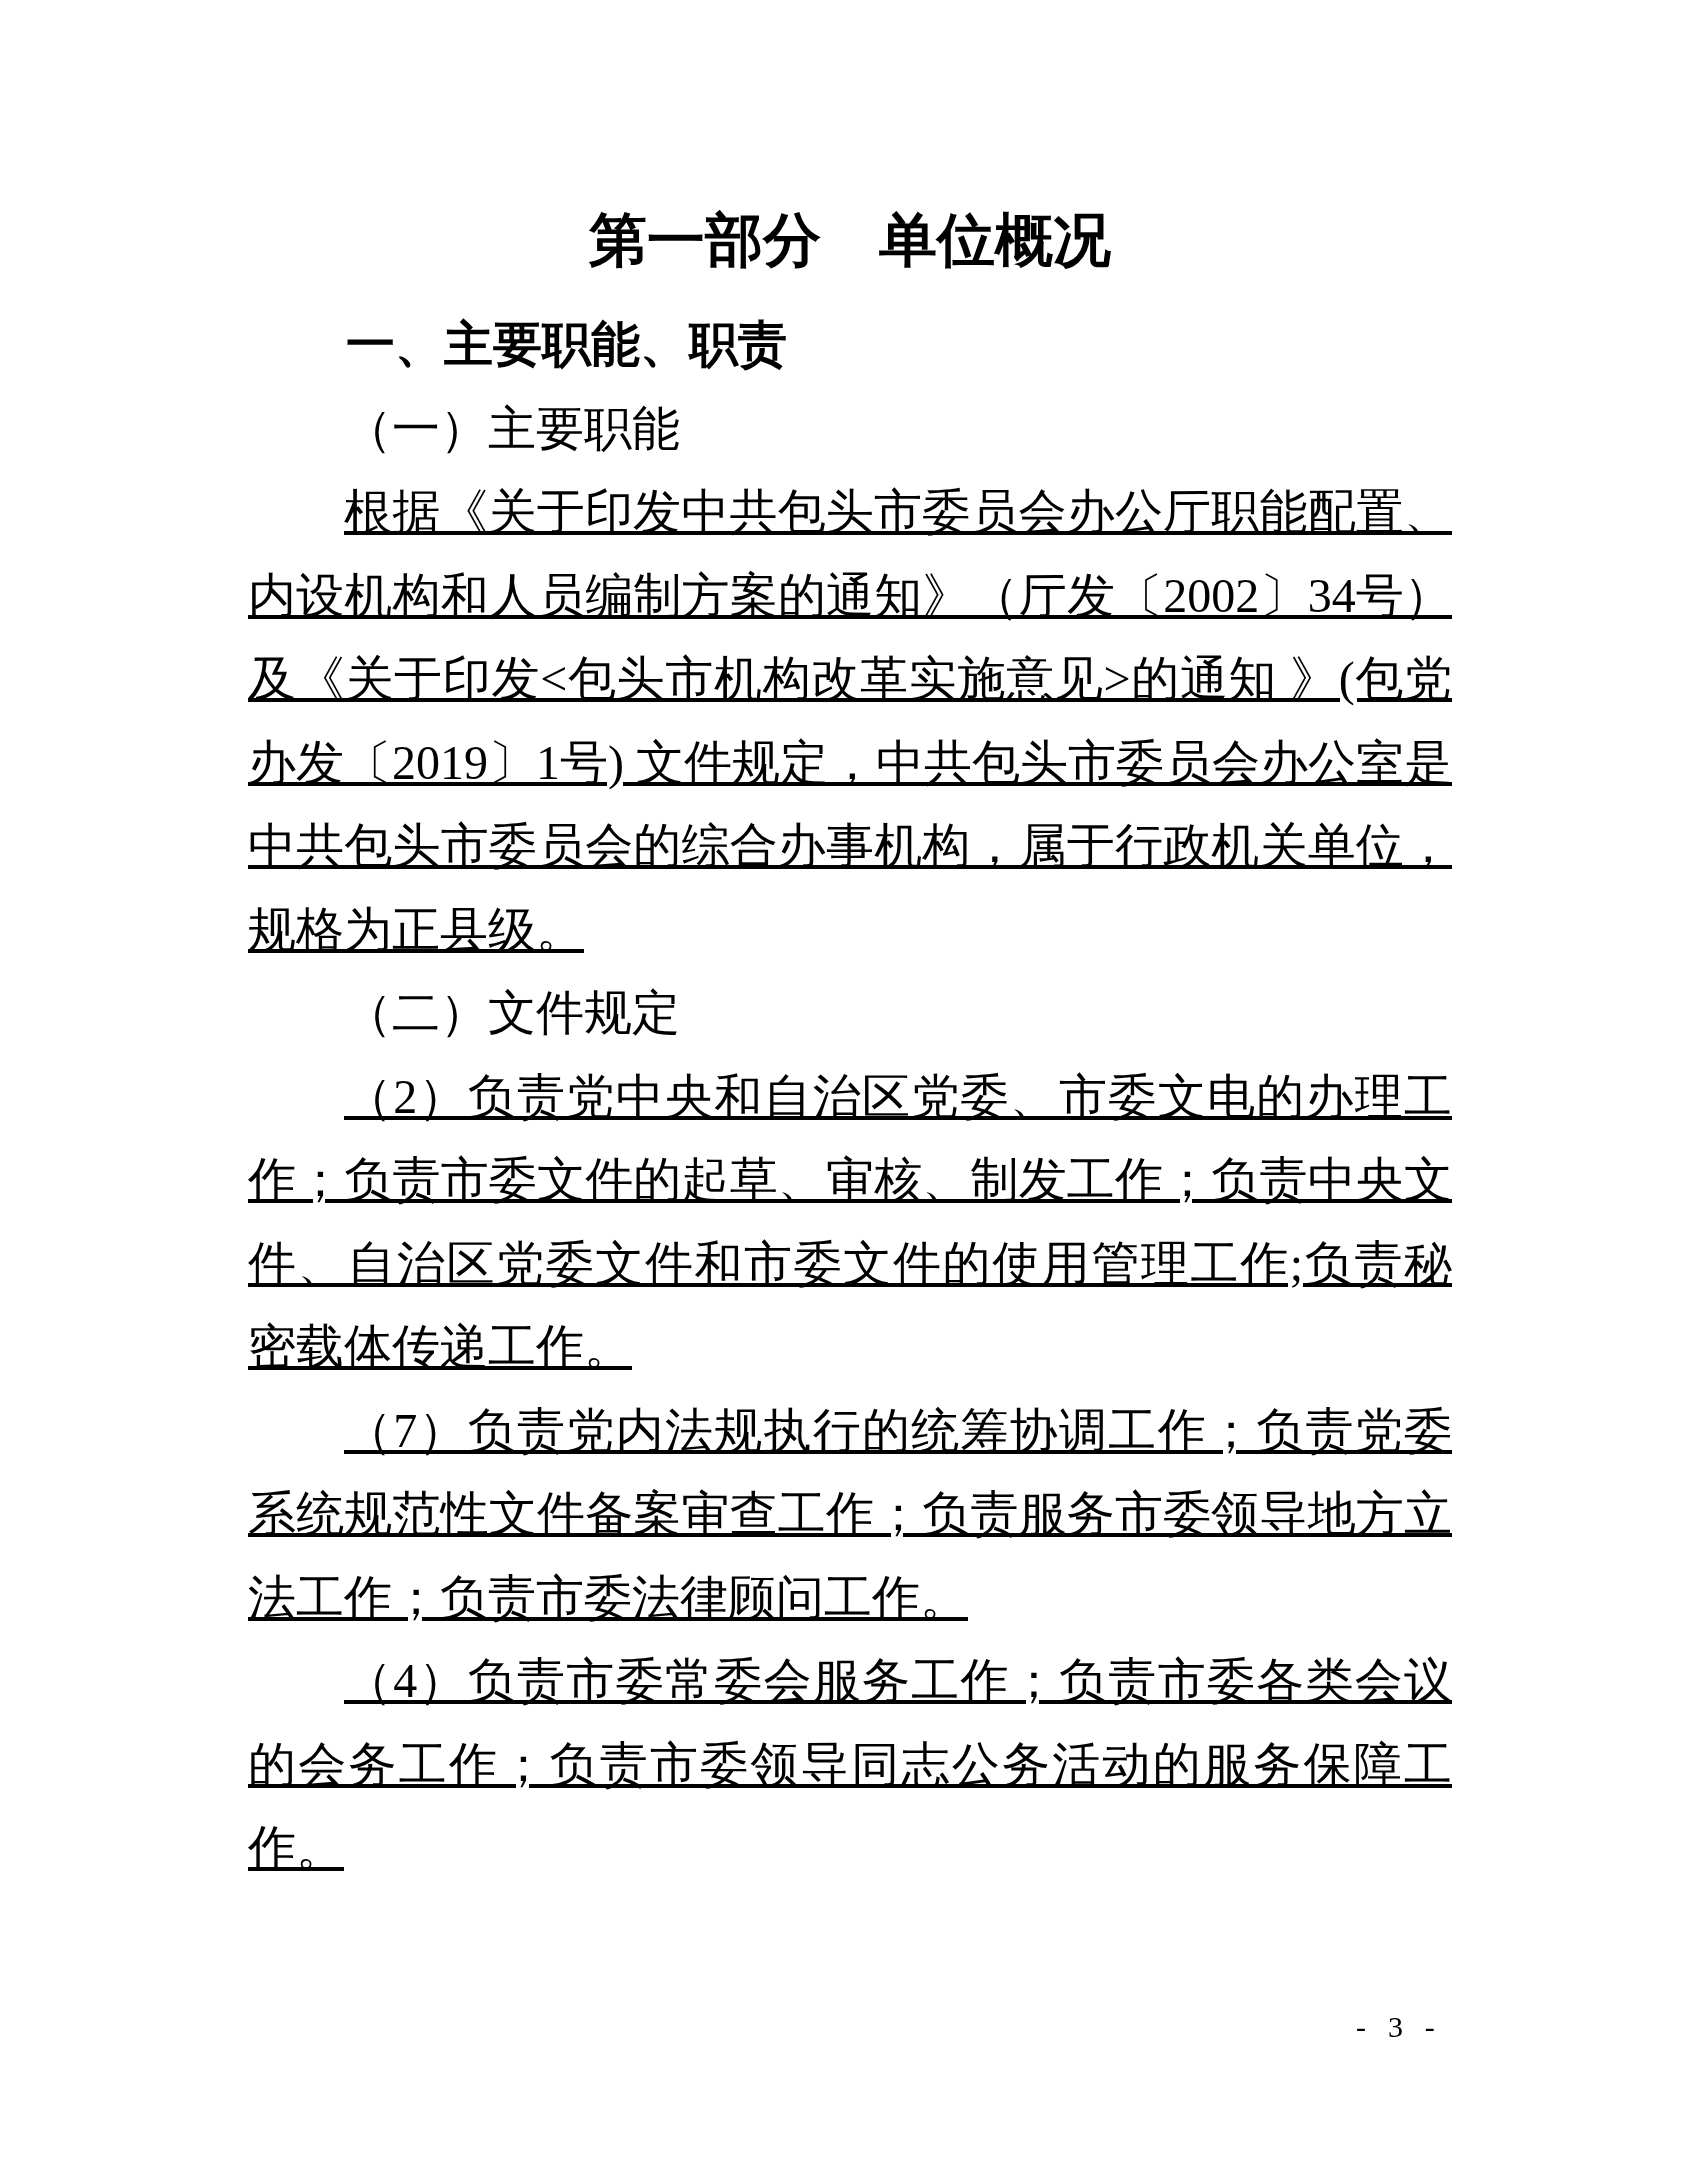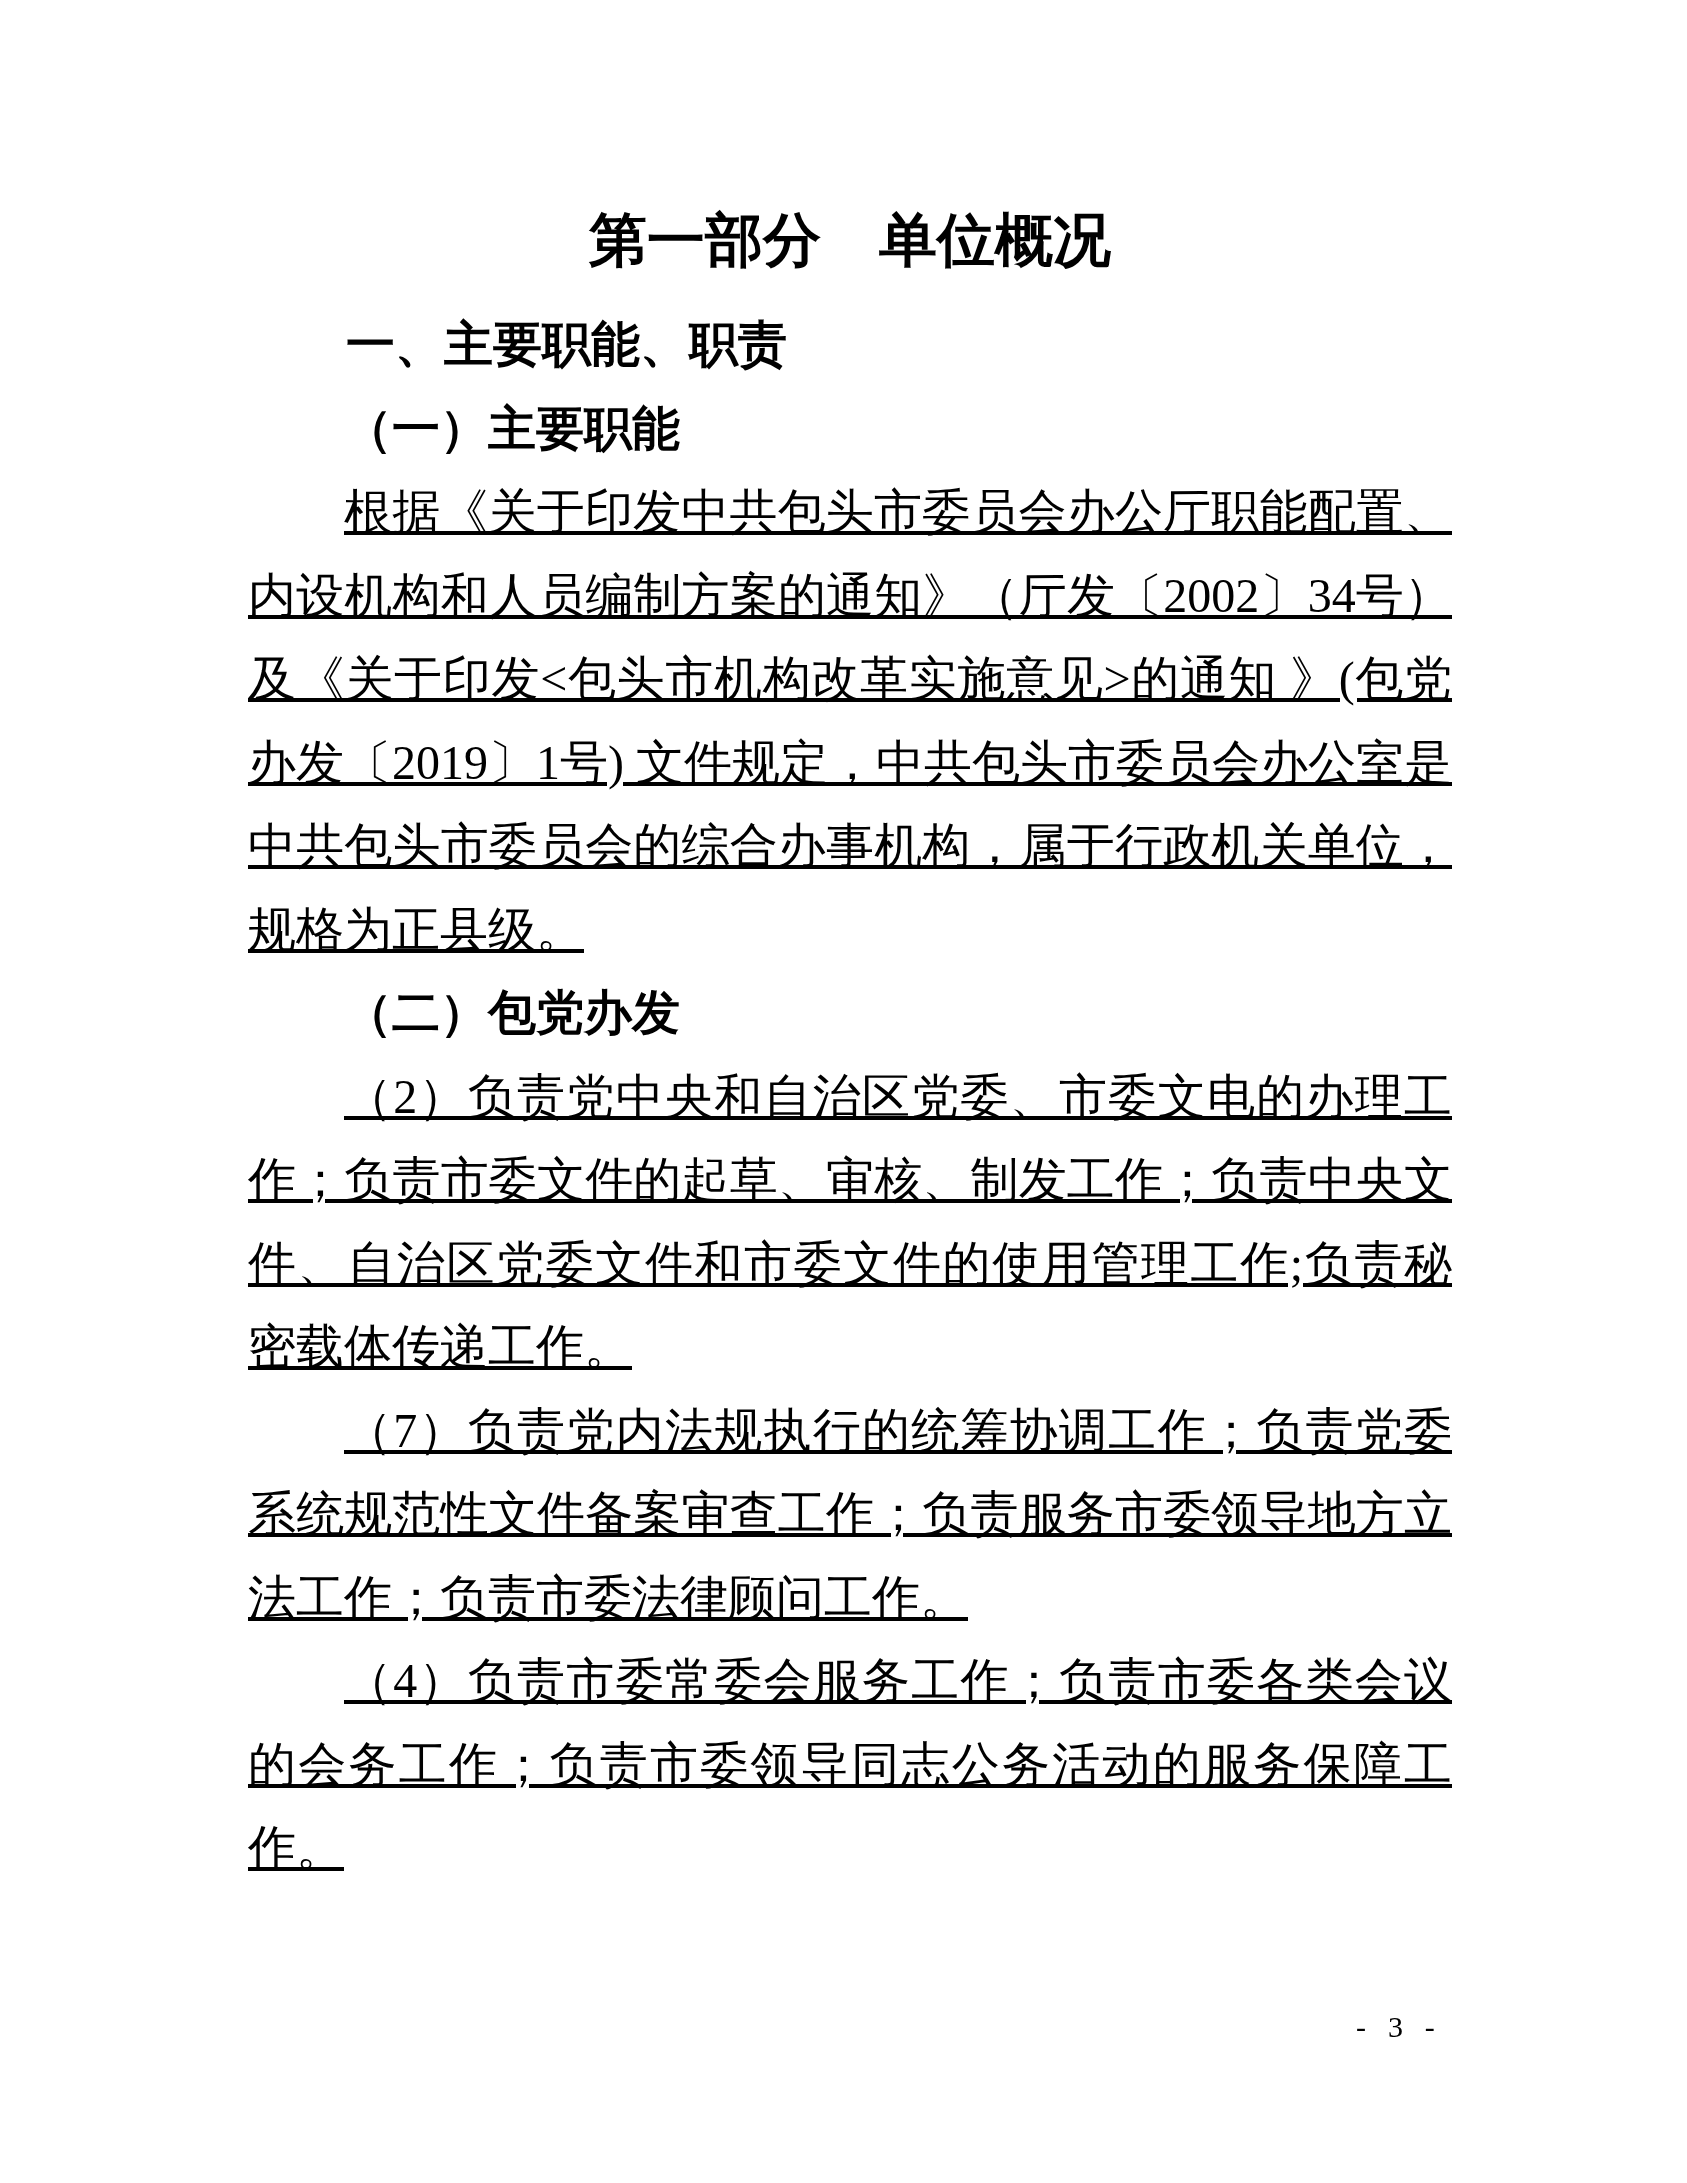--- a/index.html
+++ b/index.html
@@ -33,21 +33,21 @@
   .section-heading {
     font-family: Liberation Sans, sans-serif;
     font-weight: bold;
     font-size: 49px;
     line-height: 1.72;
     text-indent: 2em;
     margin: 0;
   }
   .sub-heading {
     font-family: "Liberation Serif", "DejaVu Serif", serif;
-    font-weight: bold;
+    font-weight: normal;
     font-size: 48px;
     line-height: 1.74;
     text-indent: 2em;
     margin: 0;
   }
   .body-para {
     font-family: "Liberation Serif", "DejaVu Serif", serif;
     font-weight: normal;
     font-size: 48px;
     line-height: 1.74;
@@ -74,21 +74,21 @@
   <div class="content">
 
     <h1 class="doc-title">第一部分　单位概况</h1>
 
     <h2 class="section-heading">一、主要职能、职责</h2>
 
     <p class="sub-heading">（一）主要职能</p>
 
     <p class="body-para">根据《关于印发中共包头市委员会办公厅职能配置、内设机构和人员编制方案的通知》（厅发〔2002〕34号）及《关于印发&lt;包头市机构改革实施意见&gt;的通知 》(包党办发〔2019〕1号) 文件规定，中共包头市委员会办公室是中共包头市委员会的综合办事机构，属于行政机关单位，规格为正县级。</p>
 
-    <p class="sub-heading">（二）包党办发</p>
+    <p class="sub-heading">（二）文件规定</p>
 
 
     <p class="body-para">（2）负责党中央和自治区党委、市委文电的办理工作；负责市委文件的起草、审核、制发工作；负责中央文件、自治区党委文件和市委文件的使用管理工作;负责秘密载体传递工作。</p>
 
     <p class="body-para">（7）负责党内法规执行的统筹协调工作；负责党委系统规范性文件备案审查工作；负责服务市委领导地方立法工作；负责市委法律顾问工作。</p>
 
     <p class="body-para">（4）负责市委常委会服务工作；负责市委各类会议的会务工作；负责市委领导同志公务活动的服务保障工作。</p>
 
   </div>
 

